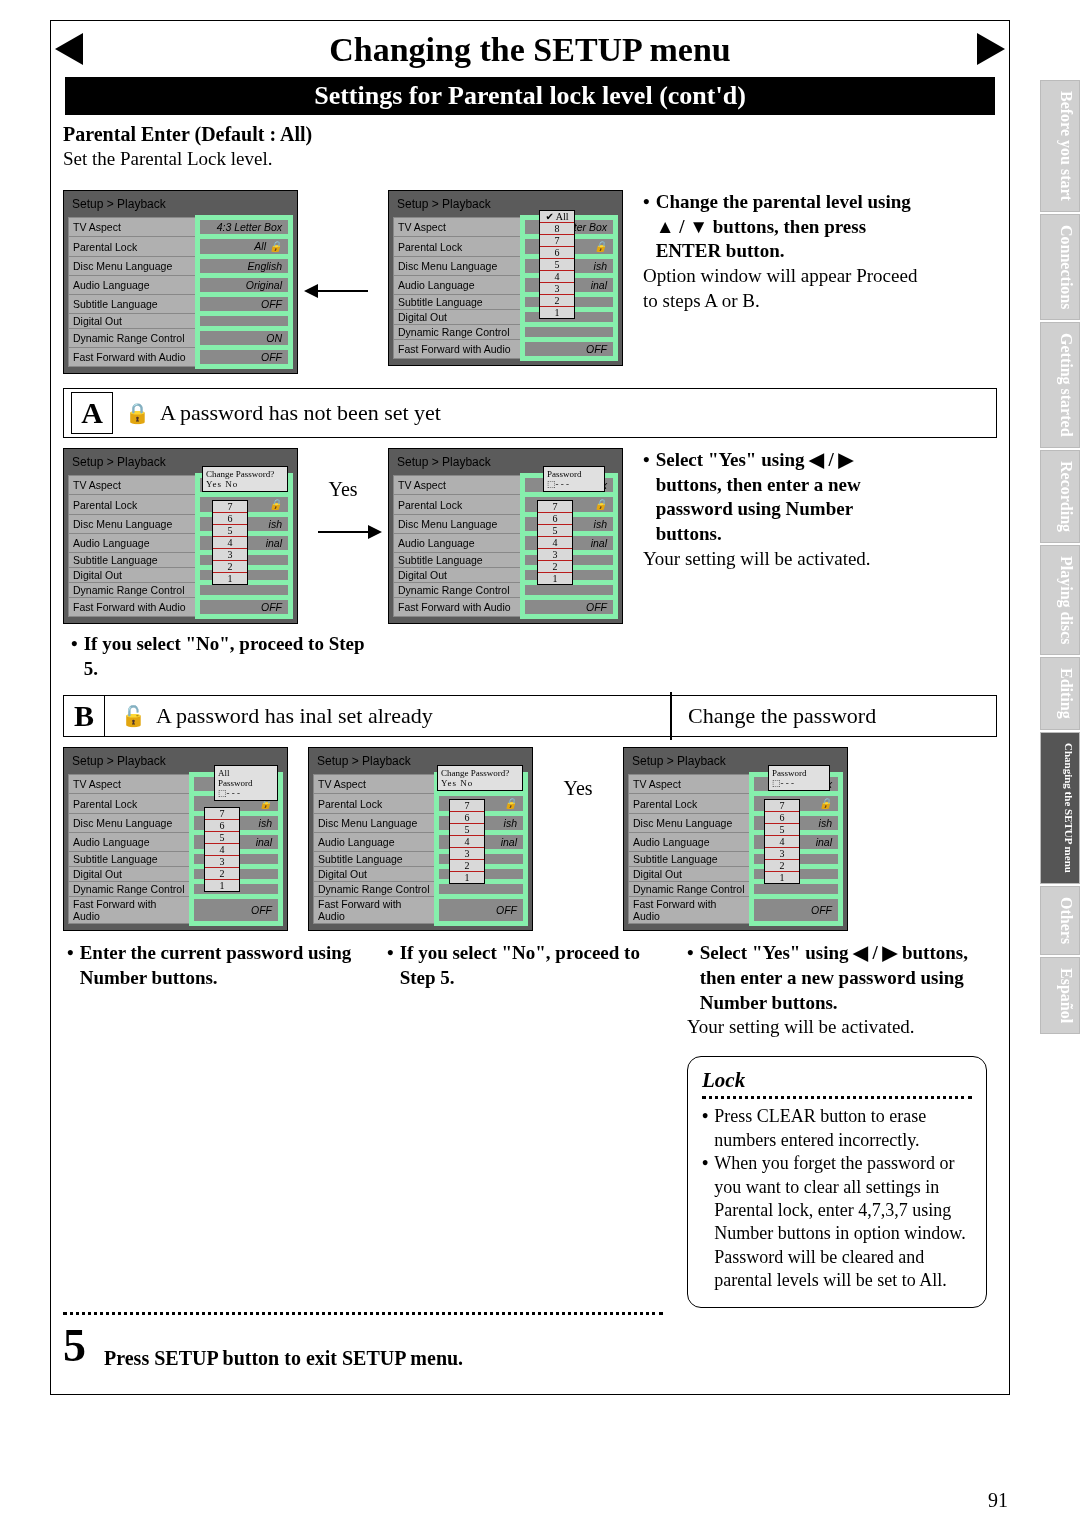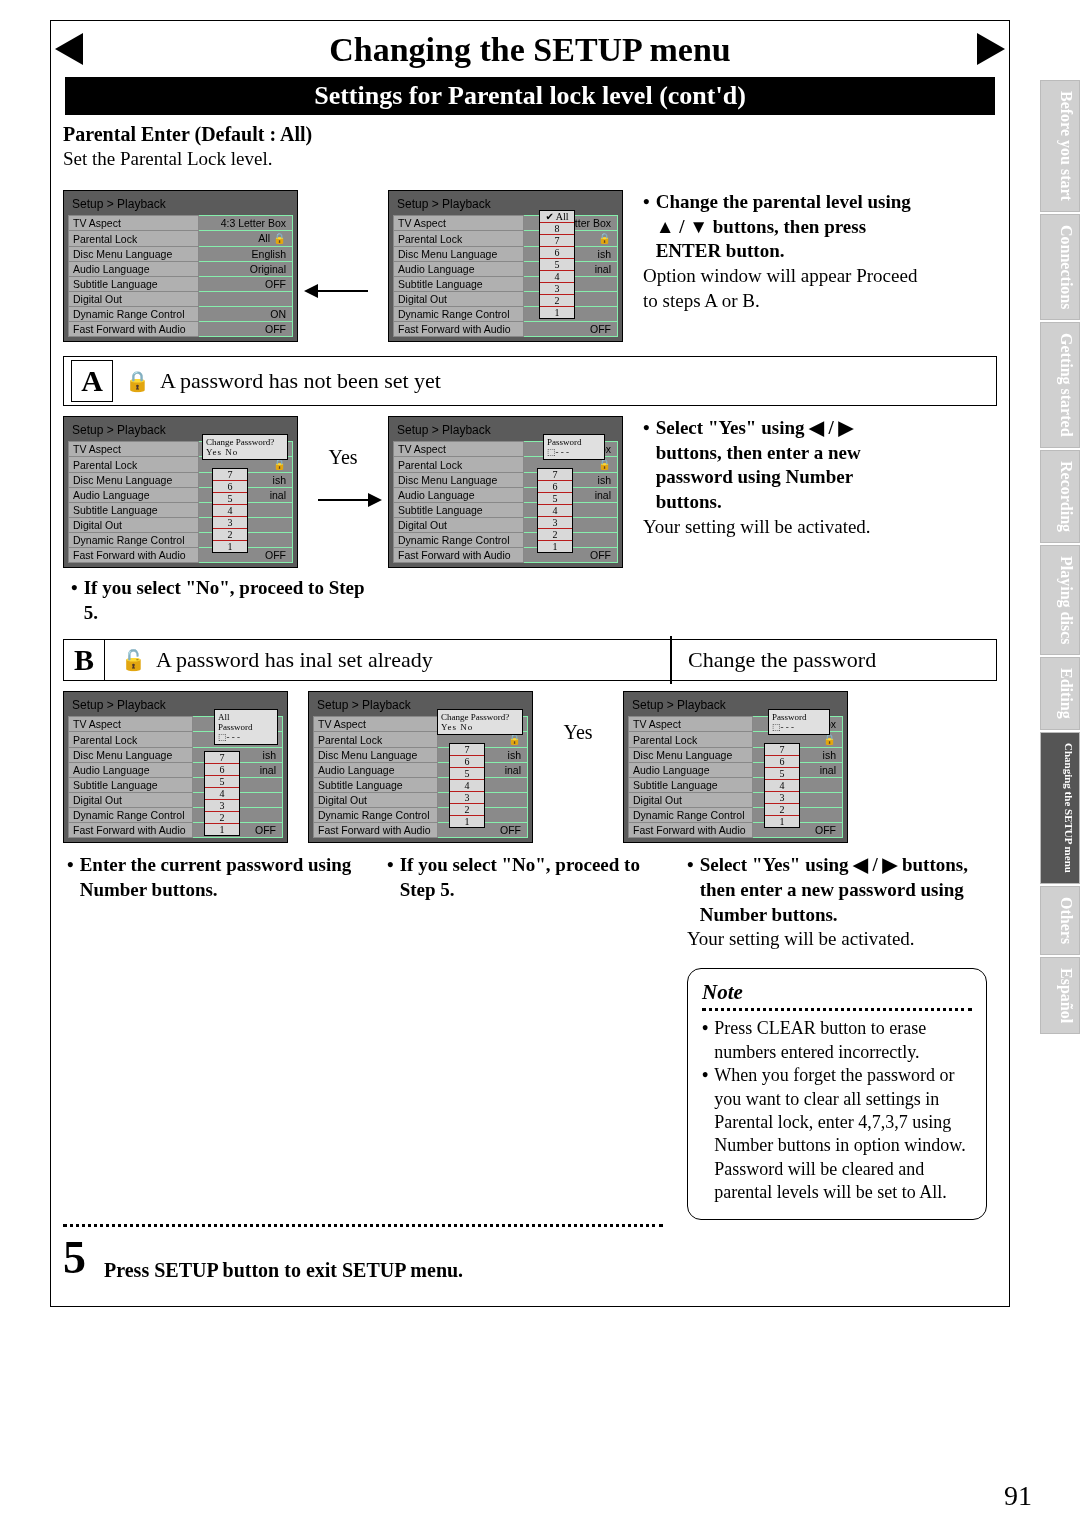--- a/index.html
+++ b/index.html
@@ -44,21 +44,21 @@
     font-family: Arial, sans-serif; font-size: 11px; color: #000;
   }
   .setup-box .crumb {
     font-size: 12px; margin: 2px 4px 4px 4px; color: #000;
   }
   .setup-box table {
     width: 100%; border-collapse: collapse; font-size: 10.5px;
   }
   .setup-box td { padding: 1px 4px; }
   .setup-box td.lbl { background: #b0b0b0; width: 58%; border: 1px solid #888; }
-  .setup-box td.val { background: #8a8a8a; width: 42%; border: 1px solid #86efac; text-align: right; padding-right: 6px; }
+  .setup-box td.val { background: #8a8a8a; width: 42%; border: 5px solid #86efac; text-align: right; padding-right: 6px; font-style: italic; }
   .dropdown {
     position: absolute; background: #d9d9d9; border: 1px solid #000; font-size: 10px;
     width: 34px; text-align: center;
   }
   .dropdown div { border-bottom: 1px solid #b91c1c; padding: 0 3px; }
   .dropdown div:last-child { border-bottom: none; }
   .arrow-left {
     width: 50px; height: 2px; background: #000; position: relative; margin-top: 100px;
   }
   .arrow-left::before {
@@ -97,21 +97,21 @@
   .side-tabs {
     position: absolute; right: 0; top: 80px; width: 40px;
     display: flex; flex-direction: column;
   }
   .side-tab {
     writing-mode: vertical-rl; text-align: center; font-size: 16px; font-weight: bold;
     background: #d0d0d0; color: #fff; padding: 10px 4px; border: 1px solid #bbb; margin-bottom: 2px;
   }
   .side-tab.dark { background: #555; color: #fff; }
   .side-tab.tiny { font-size: 11px; }
-  .pagenum { position: absolute; right: 48px; bottom: 14px; font-size: 28px; text-align: center; }
+  .pagenum { position: absolute; right: 72px; bottom: 14px; font-size: 20px; text-align: center; }
   .yes-label { font-size: 20px; align-self: center; margin-top: -60px; }
   .popup {
     position: absolute; background: #e0e0e0; border: 1px solid #000; font-size: 9px; padding: 2px 3px;
     text-align: left;
   }
   .relbox { position: relative; }
 </style>
 </head>
 <body>
 
@@ -567,21 +567,21 @@
         </div>
       </div>
       <div class="col instr" style="max-width:300px;">
         <div class="bullet">
           <span class="dot">•</span>
             <span><b>Select "Yes" using ◀ / ▶ buttons, then enter a new password using Number buttons.</b></span>
         </div>
         <div>Your setting will be activated.</div>
 
         <div class="note-box">
-          <div class="note-title">Note</div>
+          <div class="note-title">Lock</div>
           <div class="note-sep"></div>
           <div class="bullet" style="font-size:18px;">
               <span class="dot">•</span>
               <span>Press CLEAR button to erase numbers entered incorrectly.</span>
             </div>
           <div class="bullet" style="font-size:18px;">
               <span class="dot">•</span>
               <span>When you forget the password or you want to clear all settings in Parental lock, enter 4,7,3,7 using Number buttons in option window. Password will be cleared and parental levels will be set to All.</span>
             </div>
         </div>

